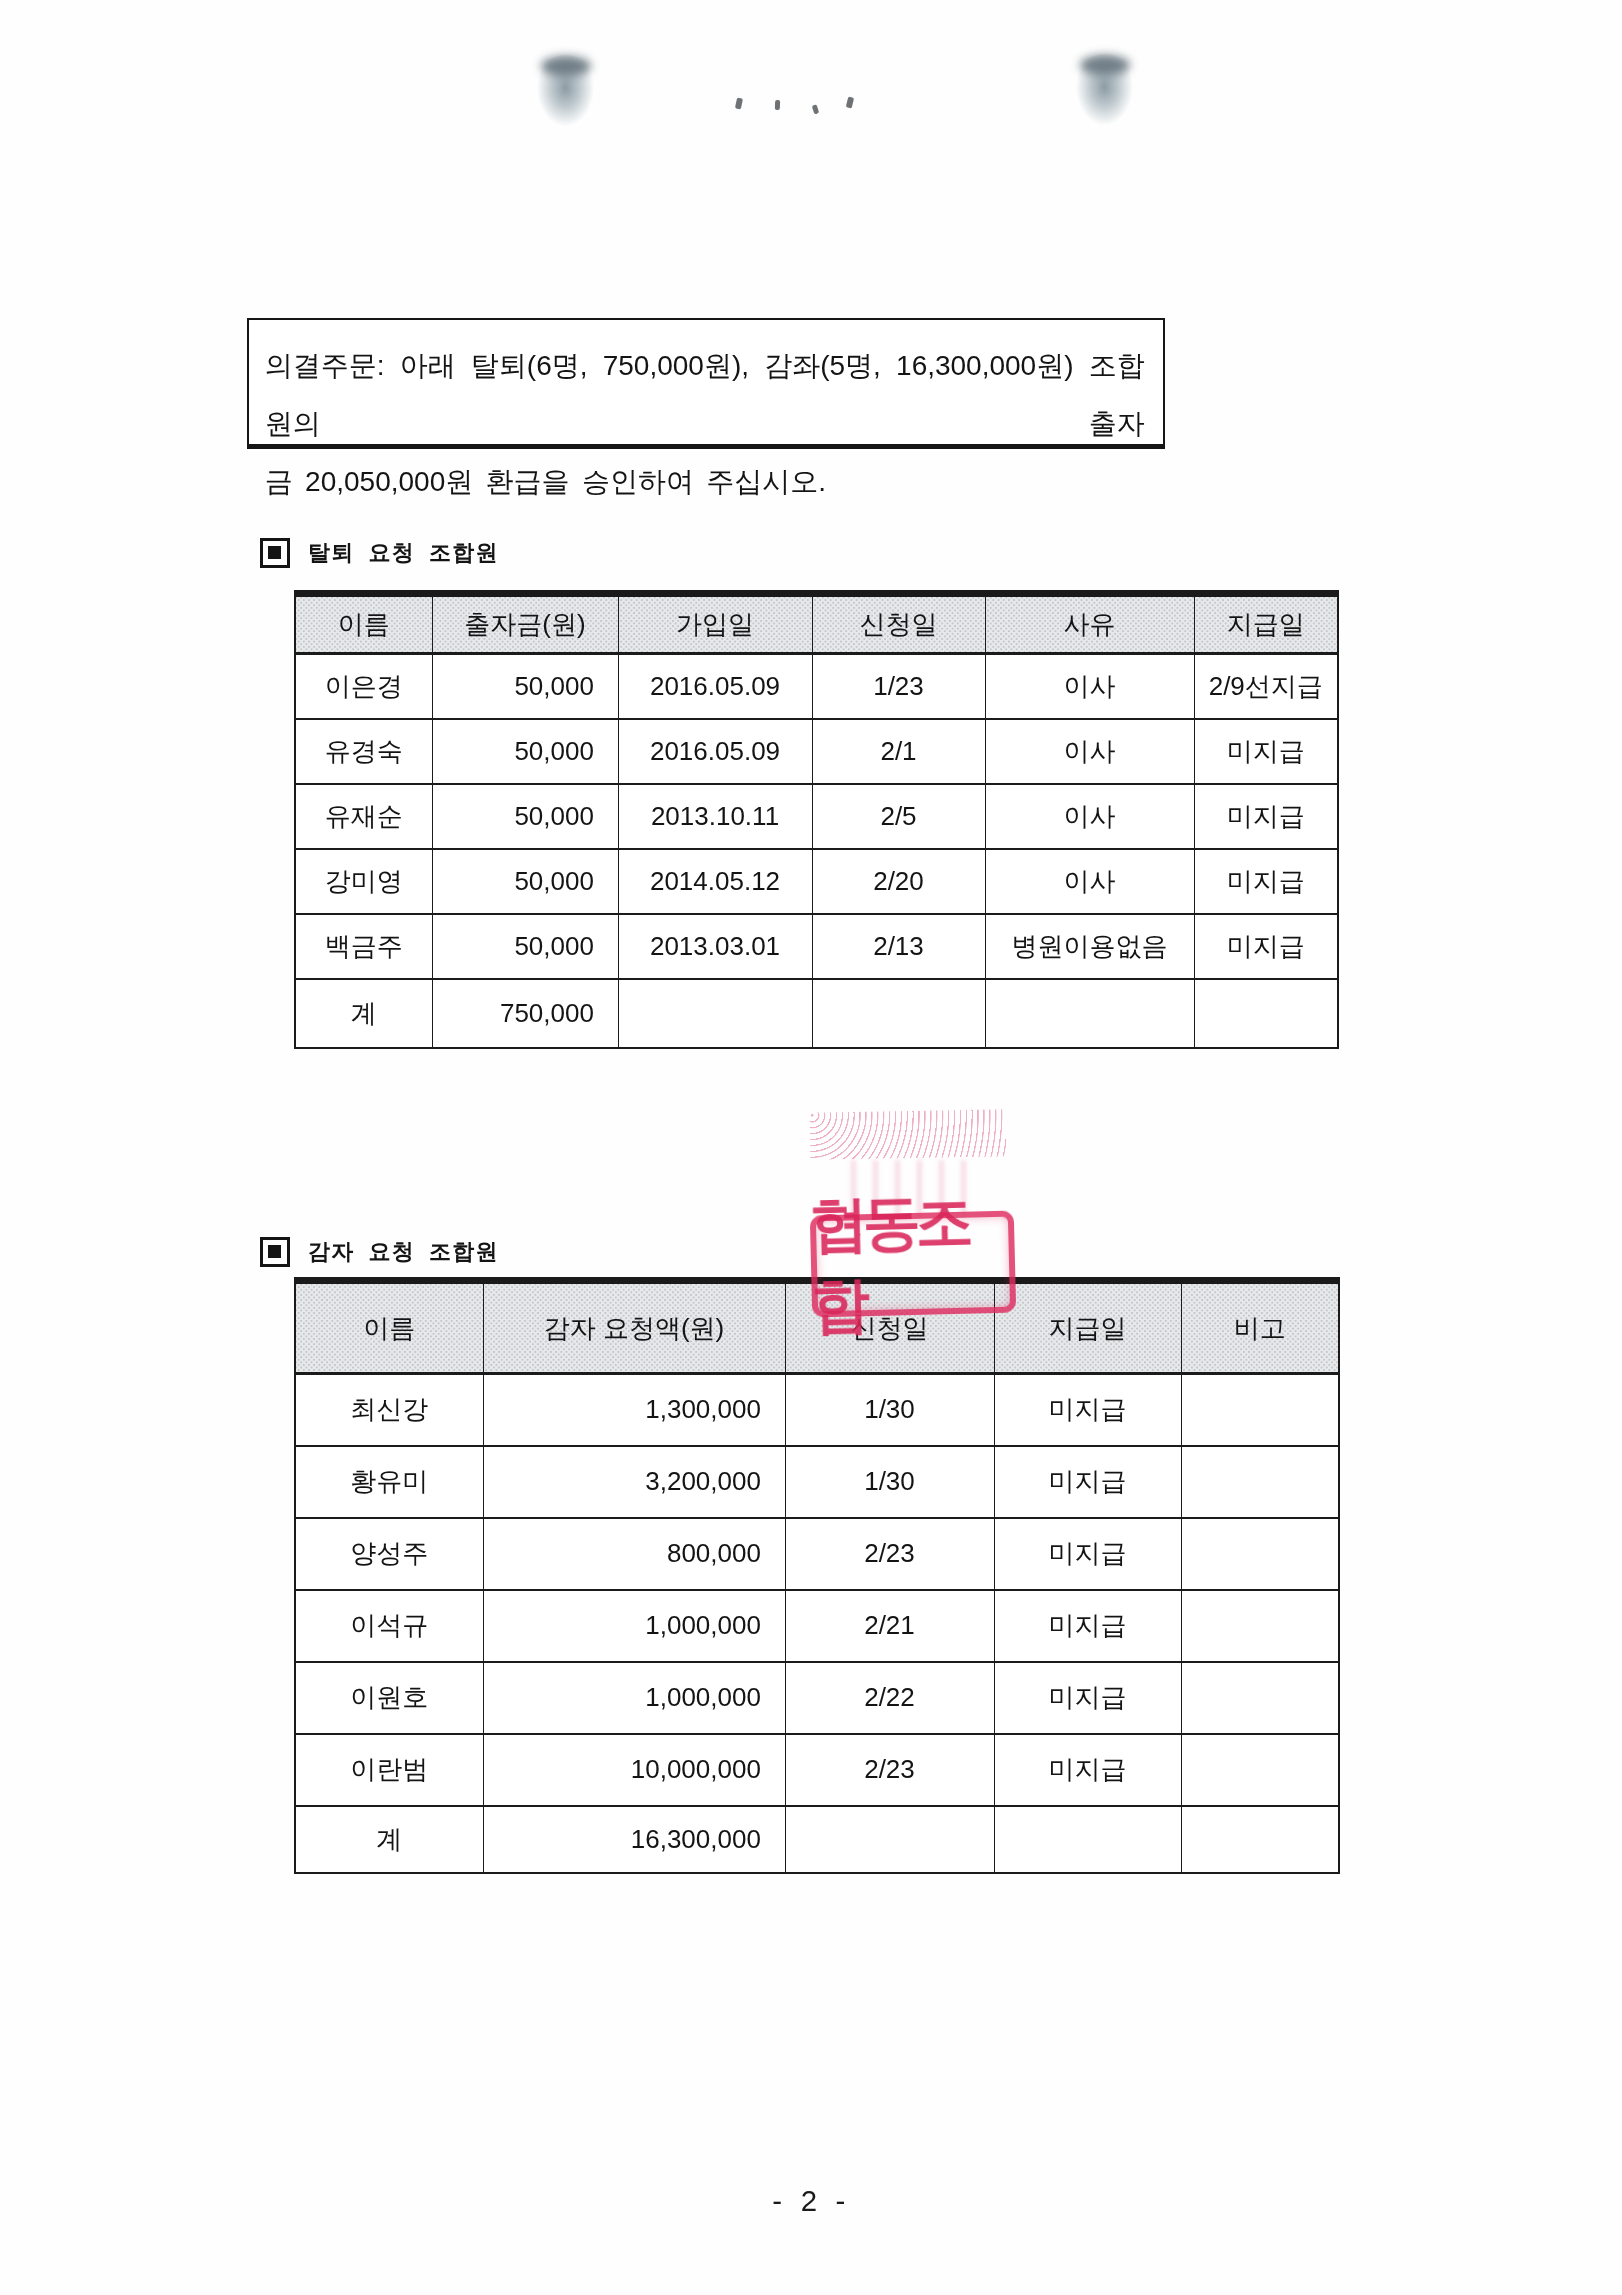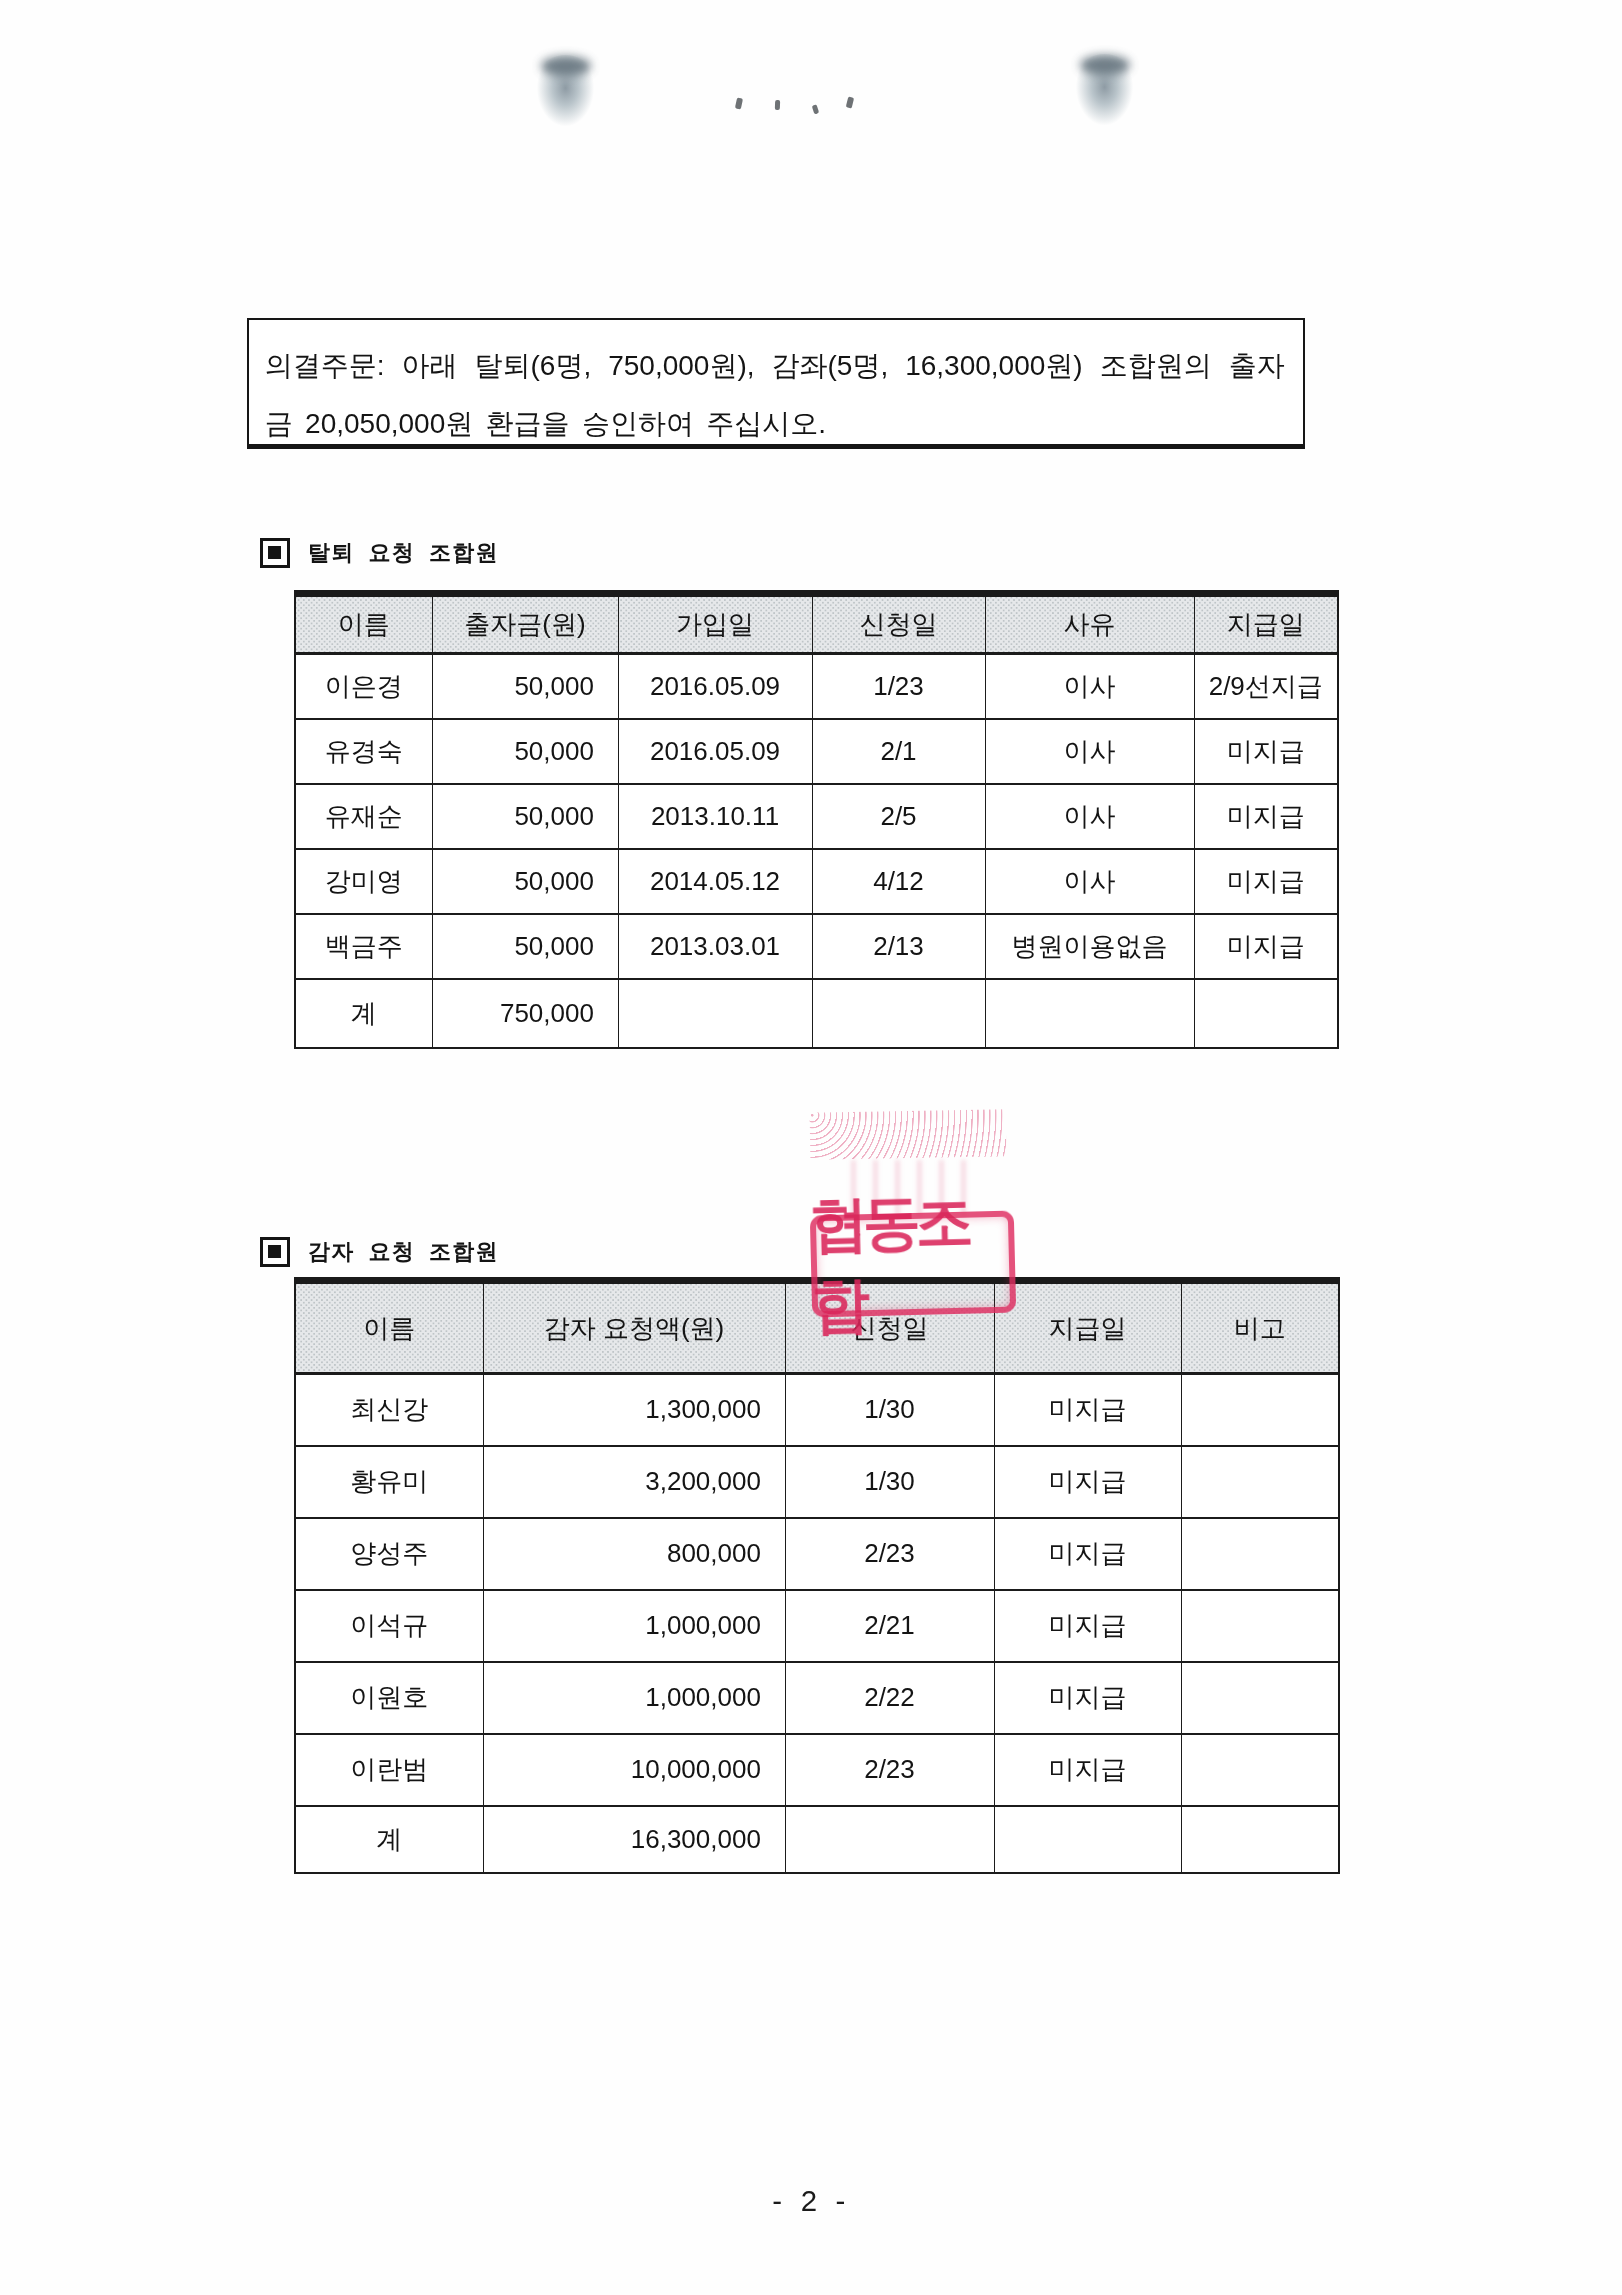--- a/index.html
+++ b/index.html
@@ -16,21 +16,21 @@
   .hole.right{left:1064px;top:54px;}
   .speck{position:absolute;background:#4a4f53;border-radius:2px;opacity:.8;}
   
   .agenda-bar{position:absolute;left:247px;top:233px;width:1146px;height:64px;
     border:2.6px solid #141414;box-sizing:border-box;display:flex;align-items:stretch;background:#fff;}
   .agenda-label{width:211px;background:#191919;color:#fcfcfc;display:flex;align-items:center;justify-content:center;
     font-size:29px;font-weight:700;letter-spacing:2.6px;}
   .agenda-title{flex:1;display:flex;align-items:center;padding-left:38px;
     font-size:31px;font-weight:700;letter-spacing:1.3px;word-spacing:7.9px;}
   
-  .resolution-box{position:absolute;left:247px;top:318px;width:1058px;height:131px;
+  .resolution-box{position:absolute;left:247px;top:318px;width:918px;height:131px;
     border:2.6px solid #161616;border-bottom-width:5.9px;box-sizing:border-box;background:#fff;
     padding:17px 18.3px 0 15.7px;font-size:28px;line-height:58px;word-spacing:4.6px;}
   .res-line1{text-align:justify;text-align-last:justify;}
   .res-line2{text-align:left;}
   
   .section-heading{position:absolute;left:260px;display:flex;align-items:center;gap:18.3px;height:38px;}
   .bullet-sq{width:23.6px;height:23.6px;border:3.9px solid #141414;box-sizing:content-box;position:relative;flex:0 0 auto;}
   .bullet-sq::after{content:"";position:absolute;left:5.2px;top:5.2px;width:13px;height:13px;background:#141414;}
   .section-heading .txt{font-size:22px;font-weight:700;letter-spacing:1.3px;word-spacing:6.5px;}
   .sh1{top:534px;}
@@ -135,21 +135,21 @@
           <td>50,000</td>
           <td>2013.10.11</td>
           <td>2/5</td>
           <td>이사</td>
           <td>미지급</td>
         </tr>
         <tr>
           <td>강미영</td>
           <td>50,000</td>
           <td>2014.05.12</td>
-          <td>4/12</td>
+          <td>2/20</td>
           <td>이사</td>
           <td>미지급</td>
         </tr>
         <tr>
           <td>백금주</td>
           <td>50,000</td>
           <td>2013.03.01</td>
           <td>2/13</td>
           <td>병원이용없음</td>
           <td>미지급</td>

